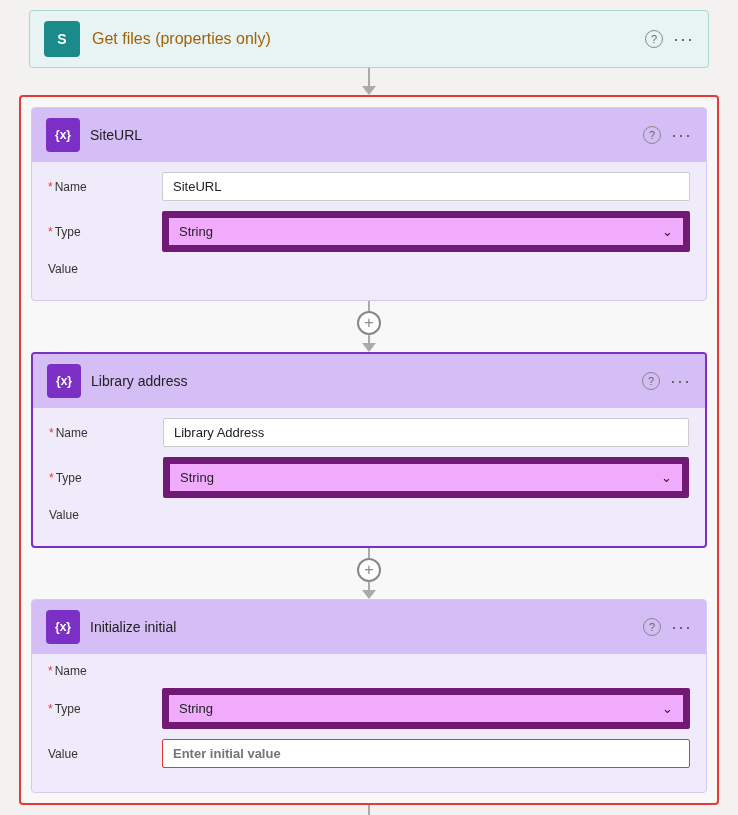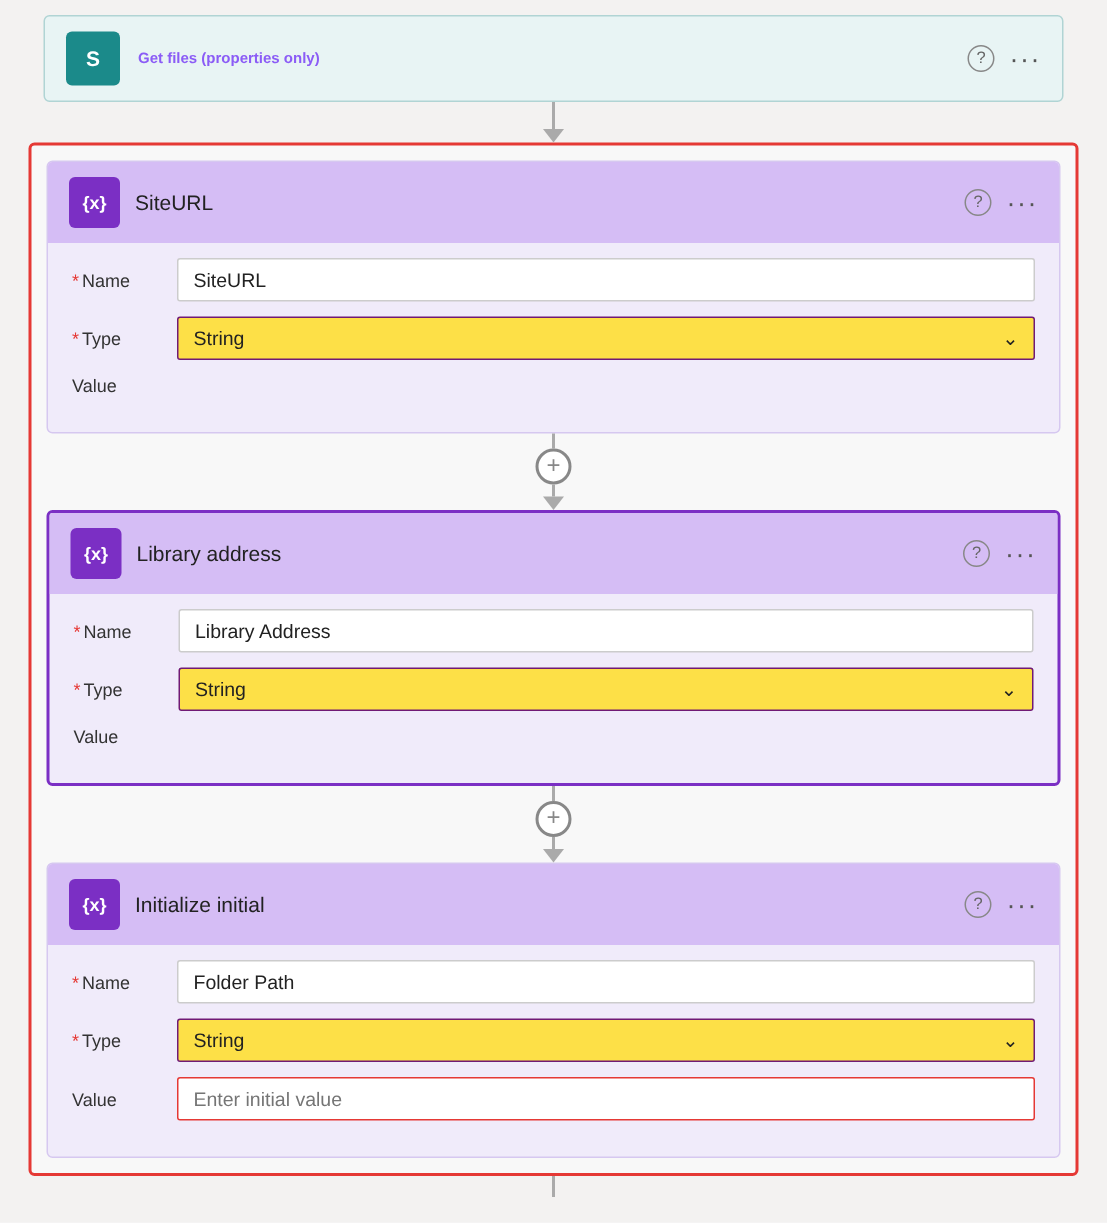--- a/index.html
+++ b/index.html
@@ -42,23 +42,23 @@
       align-items: center;
       justify-content: center;
       color: white;
       font-weight: bold;
       font-size: 14px;
       flex-shrink: 0;
     }
 
     .top-card-title {
       flex: 1;
-      font-size: 10px;
-      color: #8b5cf6;
-      font-weight: 700;
+      font-size: 16px;
+      color: #a16207;
+      font-weight: 400;
     }
 
     .top-card-actions {
       display: flex;
       align-items: center;
       gap: 10px;
       color: #555;
     }
 
     
@@ -186,20 +186,21 @@
     }
 
     .var-card-body {
       padding: 10px 16px 14px 16px;
     }
 
     .field-row {
       display: flex;
       align-items: center;
       margin-bottom: 10px;
+      gap: 44px;
     }
 
     .field-label {
       width: 70px;
       font-size: 12px;
       color: #333;
       flex-shrink: 0;
     }
 
     .required-star {
@@ -217,26 +218,26 @@
       background: white;
       outline: none;
     }
 
     .field-input.red-border {
       border: 1.5px solid #e53935;
     }
 
     .field-select {
       flex: 1;
-      border: 1px solid #701a75;
+      border: 7px solid #701a75;
       border-radius: 2px;
       padding: 6px 10px;
       font-size: 13px;
       color: #222;
-      background: #fde047;
+      background: #f0abfc;
       outline: none;
       display: flex;
       align-items: center;
       justify-content: space-between;
       cursor: pointer;
     }
 
     .circle-question {
       width: 18px;
       height: 18px;
@@ -252,20 +253,21 @@
 
     .ellipsis-btn {
       font-size: 18px;
       color: #555;
       cursor: pointer;
       letter-spacing: 1px;
     }
 
     .placeholder-text {
       color: #4c1d95;
+      font-weight: bold;
     }
   </style>
 </head>
 <body>
 
 <div class="canvas">
 
   <div class="top-card">
     <div class="top-card-icon">
       <span>S</span>
@@ -396,21 +398,20 @@
           </div>
           <span class="ellipsis-btn">···</span>
         </div>
       </div>
       <div class="var-card-body">
 
         <div class="field-row">
           <div class="field-label">
             <span class="required-star">*</span><span>Name</span>
           </div>
-          <input class="field-input" type="text" value="Folder Path" style="">
         </div>
 
         <div class="field-row">
           <div class="field-label">
             <span class="required-star">*</span><span>Type</span>
           </div>
           <div class="field-select">
             <span>String</span>
             <span>⌄</span>
           </div>

